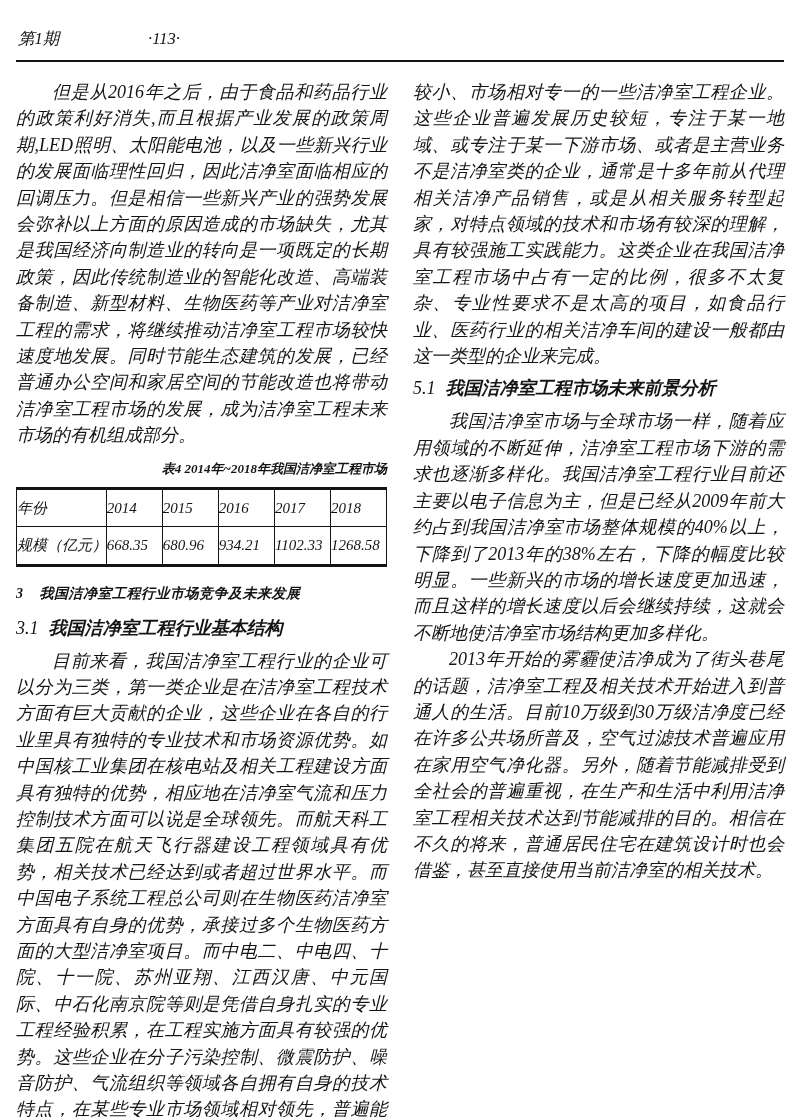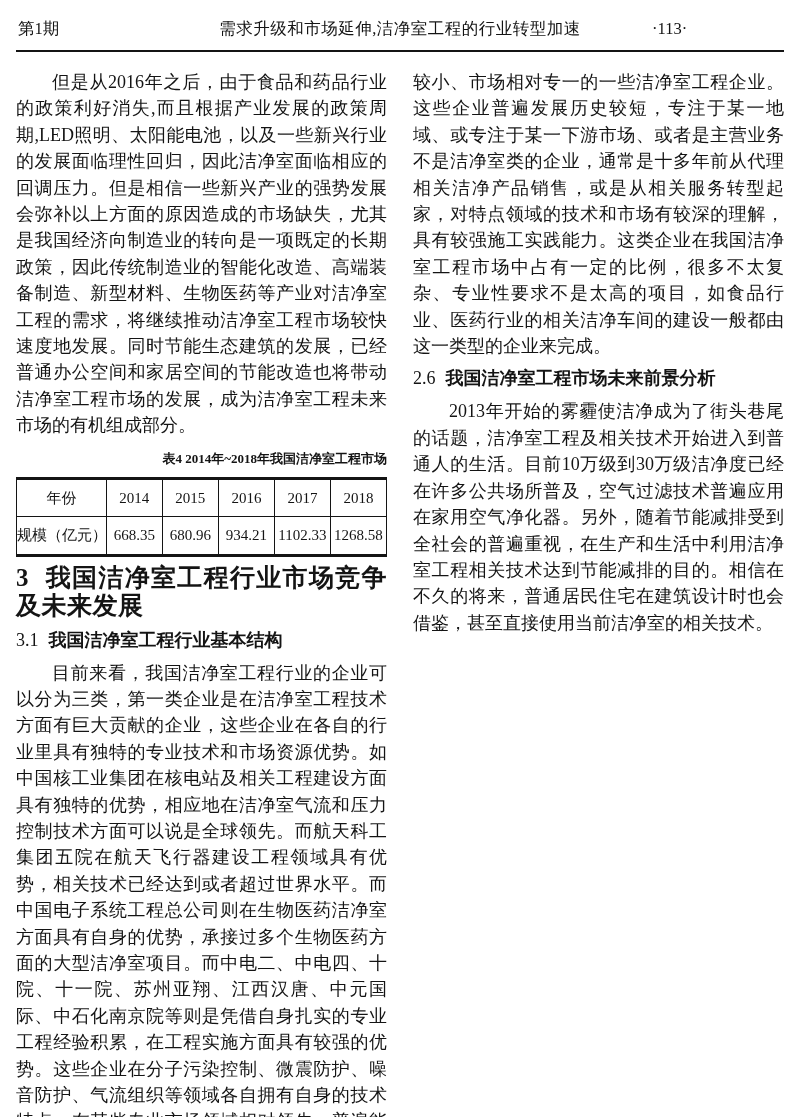--- a/index.html
+++ b/index.html
@@ -11,21 +11,22 @@
     width: 800px;
     height: 1117px;
     overflow: hidden;
     color: #141414;
     font-family: "Liberation Serif", "DejaVu Serif", serif;
   }
   .page {
     box-sizing: border-box;
     width: 800px;
     height: 808px;
-    padding: 14px 16px 0 16px;
+    padding: 24px 16px 0 16px;
+    font-style: italic;
   }
 
   
   .running-head {
     display: flex;
     align-items: baseline;
     font-size: 16.5px;
     padding: 4px 2px 10px 2px;
     border-bottom: 2.5px solid #141414;
   }
@@ -47,22 +48,22 @@
     text-align: justify;
   }
   .col p {
     margin: 0;
     text-indent: 2em;
   }
   .col p.no-indent { text-indent: 0; }
 
   
   h2.section-heading {
-    margin: 7px 0 7px 0;
-    font-size: 25px;
+    margin: 13px 0 7px 0;
+    font-size: 14px;
     font-weight: bold;
     line-height: 28px;
     letter-spacing: 0.5px;
   }
   h2.section-heading .sec-num { margin-right: 16px; }
   h3.subsection-heading {
     margin: 6px 0 6px 0;
     font-size: 18px;
     font-weight: bold;
     line-height: 27px;
@@ -80,39 +81,38 @@
   table.data-table {
     width: 100%;
     border-collapse: collapse;
     margin-top: 7px;
     font-size: 15px;
     table-layout: fixed;
   }
   table.data-table th,
   table.data-table td {
     border: 1.5px solid #141414;
-    text-align: center;
+    text-align: left;
     padding: 5px 0;
     font-weight: normal;
     overflow: hidden;
     white-space: nowrap;
   }
   table.data-table tr > *:first-child { width: 24%; }
   table.data-table { border-top: 3px solid #141414; border-bottom: 3px solid #141414; }
   table.data-table tr:first-child > * { border-top: 3px solid #141414; }
   table.data-table tr:last-child > * { border-bottom: 3px solid #141414; }
 </style>
 </head>
 <body>
 
 <div class="page">
 
   <div class="running-head">
     <span class="issue">第1期</span>
-    <span class="article-title">需求升级和市场延伸,洁净室工程的行业转型加速</span>
     <span class="page-no">·113·</span>
   </div>
 
   <div class="columns">
 
     <div class="col">
       <p>但是从2016年之后，由于食品和药品行业的政策利好消失,而且根据产业发展的政策周期,LED照明、太阳能电池，以及一些新兴行业的发展面临理性回归，因此洁净室面临相应的回调压力。但是相信一些新兴产业的强势发展会弥补以上方面的原因造成的市场缺失，尤其是我国经济向制造业的转向是一项既定的长期政策，因此传统制造业的智能化改造、高端装备制造、新型材料、生物医药等产业对洁净室工程的需求，将继续推动洁净室工程市场较快速度地发展。同时节能生态建筑的发展，已经普通办公空间和家居空间的节能改造也将带动洁净室工程市场的发展，成为洁净室工程未来市场的有机组成部分。</p>
 
       <div class="table-block">
         <div class="table-caption">
@@ -148,21 +148,22 @@
       </h3>
 
       <p>目前来看，我国洁净室工程行业的企业可以分为三类，第一类企业是在洁净室工程技术方面有巨大贡献的企业，这些企业在各自的行业里具有独特的专业技术和市场资源优势。如中国核工业集团在核电站及相关工程建设方面具有独特的优势，相应地在洁净室气流和压力控制技术方面可以说是全球领先。而航天科工集团五院在航天飞行器建设工程领域具有优势，相关技术已经达到或者超过世界水平。而中国电子系统工程总公司则在生物医药洁净室方面具有自身的优势，承接过多个生物医药方面的大型洁净室项目。而中电二、中电四、十院、十一院、苏州亚翔、江西汉唐、中元国际、中石化南京院等则是凭借自身扎实的专业工程经验积累，在工程实施方面具有较强的优势。这些企业在分子污染控制、微震防护、噪音防护、气流组织等领域各自拥有自身的技术特点，在某些专业市场领域相对领先，普遍能够实施ISO 5级，甚至更高级别洁净室的施工。目前在我国这样的企业大致有十几家。</p>
 
     </div>
 
     <div class="col">
       <p class="no-indent">较小、市场相对专一的一些洁净室工程企业。这些企业普遍发展历史较短，专注于某一地域、或专注于某一下游市场、或者是主营业务不是洁净室类的企业，通常是十多年前从代理相关洁净产品销售，或是从相关服务转型起家，对特点领域的技术和市场有较深的理解，具有较强施工实践能力。这类企业在我国洁净室工程市场中占有一定的比例，很多不太复杂、专业性要求不是太高的项目，如食品行业、医药行业的相关洁净车间的建设一般都由这一类型的企业来完成。</p>
 
       <h3 class="subsection-heading">
-        <span class="sec-num">2.6</span><span>我国洁净室工程市场未来前景分析</span>
+        <span class="sec-num">5.1</span><span>我国洁净室工程市场未来前景分析</span>
       </h3>
 
+      <p>我国洁净室市场与全球市场一样，随着应用领域的不断延伸，洁净室工程市场下游的需求也逐渐多样化。我国洁净室工程行业目前还主要以电子信息为主，但是已经从2009年前大约占到我国洁净室市场整体规模的40%以上，下降到了2013年的38%左右，下降的幅度比较明显。一些新兴的市场的增长速度更加迅速，而且这样的增长速度以后会继续持续，这就会不断地使洁净室市场结构更加多样化。</p>
       <p>2013年开始的雾霾使洁净成为了街头巷尾的话题，洁净室工程及相关技术开始进入到普通人的生活。目前10万级到30万级洁净度已经在许多公共场所普及，空气过滤技术普遍应用在家用空气净化器。另外，随着节能减排受到全社会的普遍重视，在生产和生活中利用洁净室工程相关技术达到节能减排的目的。相信在不久的将来，普通居民住宅在建筑设计时也会借鉴，甚至直接使用当前洁净室的相关技术。</p>
 
     </div>
 
   </div>
 </div>
 
 </body></html>

